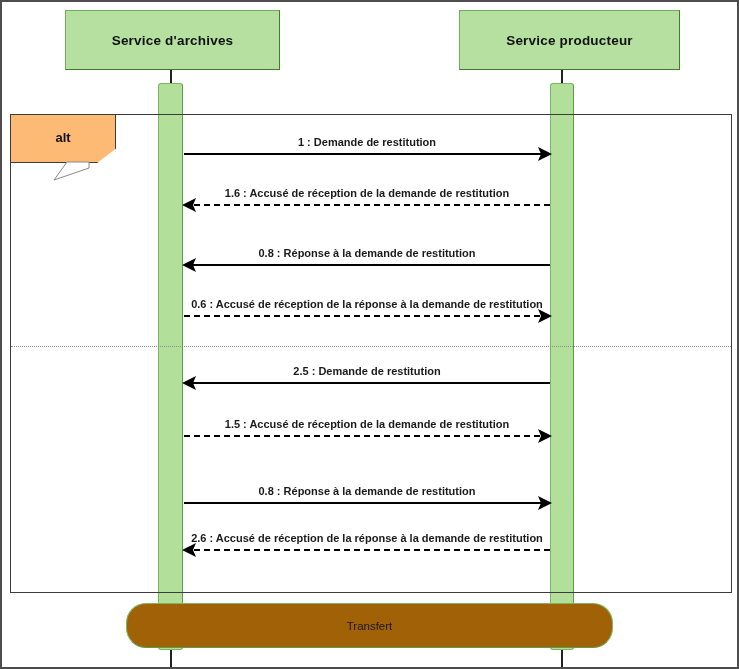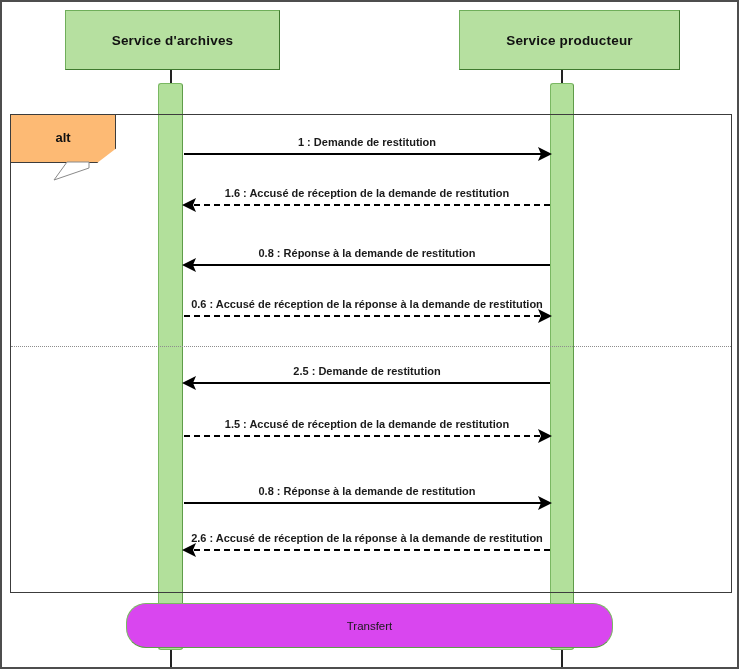--- a/index.html
+++ b/index.html
@@ -109,21 +109,21 @@
     color: #1a1a1a;
   }
   .msg .label.center { left: 0; right: 0; text-align: center; font-weight: bold; }
 
   .arrowhead { position: absolute; top: 0; }
 
   
   .transfer-bar {
     position: absolute;
     box-sizing: border-box;
-    background: #d946ef;
+    background: #a16207;
     border: 1px solid #7ab862;
     border-bottom-color: #5f9c49;
     border-radius: 20px;
     display: flex;
     align-items: center;
     justify-content: center;
   }
   .transfer-bar .tlabel {
     font-size: 11.5px;
     color: #1a1a1a;

